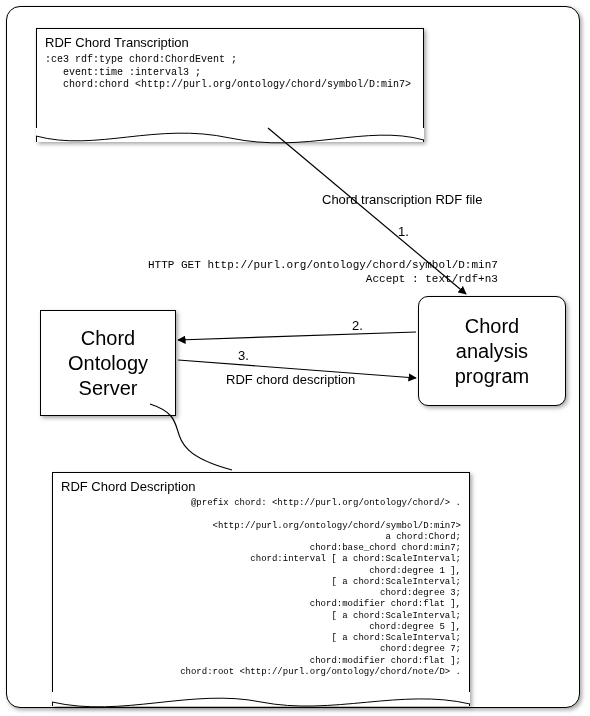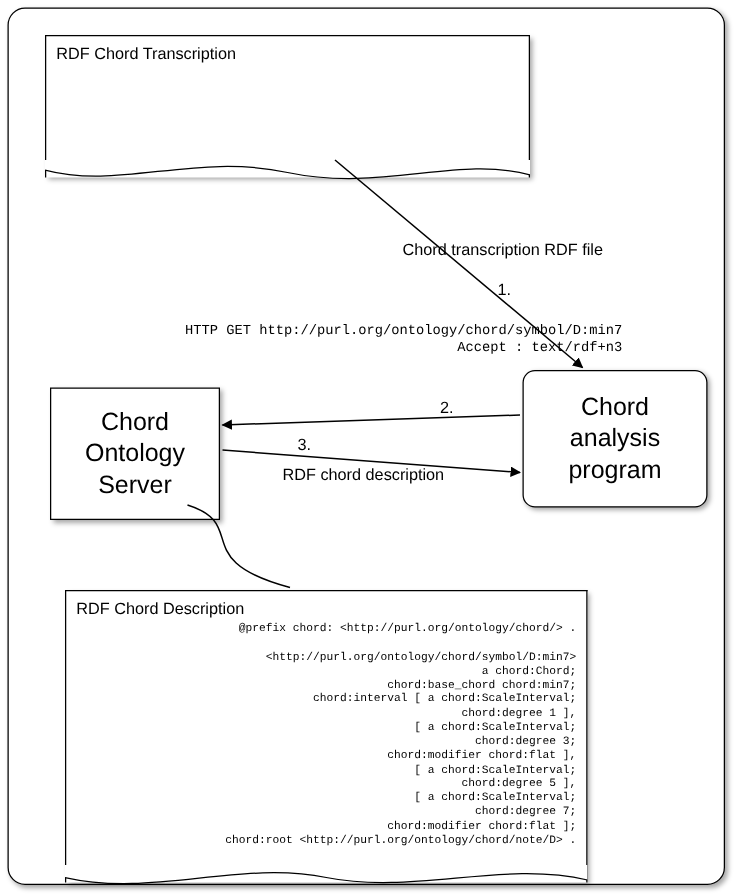--- a/index.html
+++ b/index.html
@@ -97,20 +97,23 @@
   }
 </style>
 </head>
 <body>
 
 <div class="canvas">
   <div class="frame"></div>
 
   <div class="note" style="left:36px; top:28px; width:370px; height:85px;">
     <div class="note-title">RDF Chord Transcription</div>
+    <div class="note-body">:ce3 rdf:type chord:ChordEvent ;
+   event:time :interval3 ;
+   chord:chord &lt;http://purl.org/ontology/chord/symbol/D:min7&gt;</div>
     <svg class="tear" viewBox="0 0 388 28" preserveAspectRatio="none">
       <path d="M0,8 C60,24 120,-6 194,10 C270,26 330,-4 388,12 L388,0 L0,0 Z" fill="#fff"></path>
       <path d="M0,8 C60,24 120,-6 194,10 C270,26 330,-4 388,12" fill="none" stroke="#000" stroke-width="1"></path>
     </svg>
   </div>
 
   <div class="box" style="left:40px; top:310px; width:118px; height:92px;">
     <span style="white-space:pre-line;">Chord
 Ontology
 Server</span>

